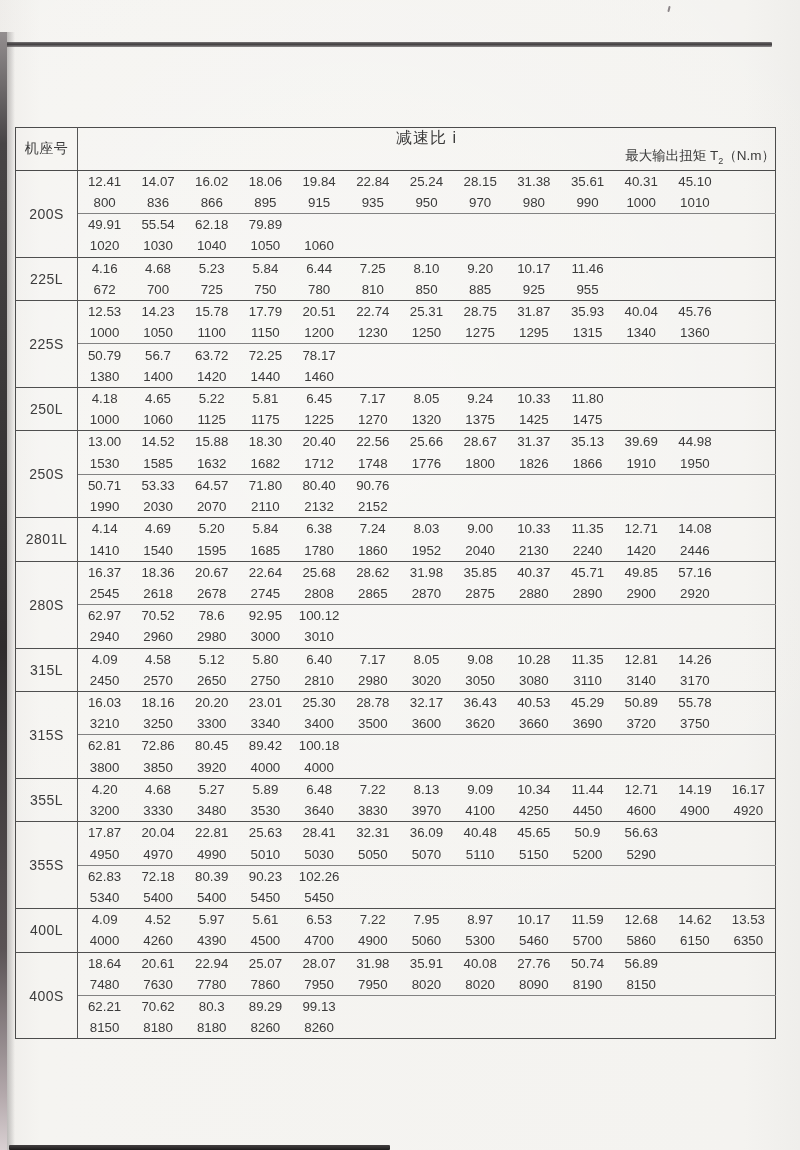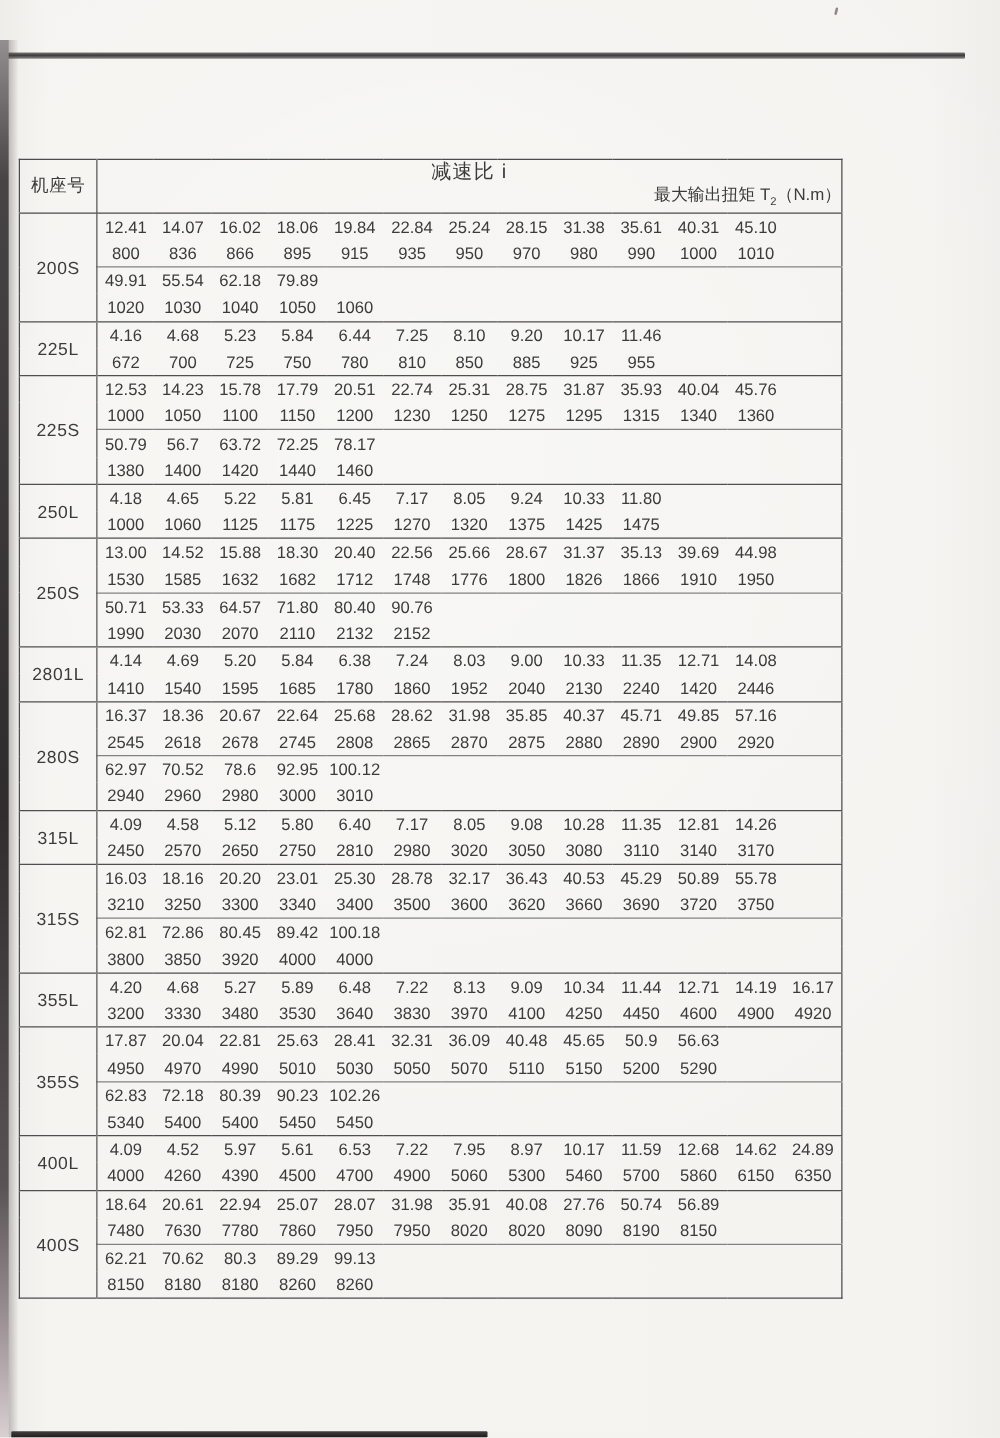--- a/index.html
+++ b/index.html
@@ -35,21 +35,21 @@
     background:linear-gradient(to bottom,#444041,#1d1b1b);
     border-radius:1px;
   }
   .page-number {
     position:absolute; left:332px; top:1124px; width:80px;
     text-align:center; font-size:13px; color:#4a4446; letter-spacing:1px;margin-top:43px;
   }
 
   
   .doc-table {
-    position:absolute; left:15px; top:127px; width:659px; height:910px;
+    position:absolute; left:15px; top:127px; width:761px; height:910px;
     border-collapse:collapse; table-layout:fixed;
     border:1.4px solid #4c4c4c;
   }
   .doc-table th, .doc-table td {
     padding:0; margin:0; text-align:center; vertical-align:middle;
     font-weight:normal; color:#3b3b3b; overflow:hidden; white-space:nowrap;
   }
   .col-label { width:62px; }
   .header-row { height:41px; }
   .header-row th { border-bottom:1.5px solid #4a4a4a; }
@@ -627,21 +627,21 @@
         <td class="data-cell">5.97</td>
         <td class="data-cell">5.61</td>
         <td class="data-cell">6.53</td>
         <td class="data-cell">7.22</td>
         <td class="data-cell">7.95</td>
         <td class="data-cell">8.97</td>
         <td class="data-cell">10.17</td>
         <td class="data-cell">11.59</td>
         <td class="data-cell">12.68</td>
         <td class="data-cell">14.62</td>
-        <td class="data-cell">24.89</td>
+        <td class="data-cell">13.53</td>
       </tr>
       <tr class="num-row">
         <td class="data-cell">4000</td>
         <td class="data-cell">4260</td>
         <td class="data-cell">4390</td>
         <td class="data-cell">4500</td>
         <td class="data-cell">4700</td>
         <td class="data-cell">4900</td>
         <td class="data-cell">5060</td>
         <td class="data-cell">5300</td>

